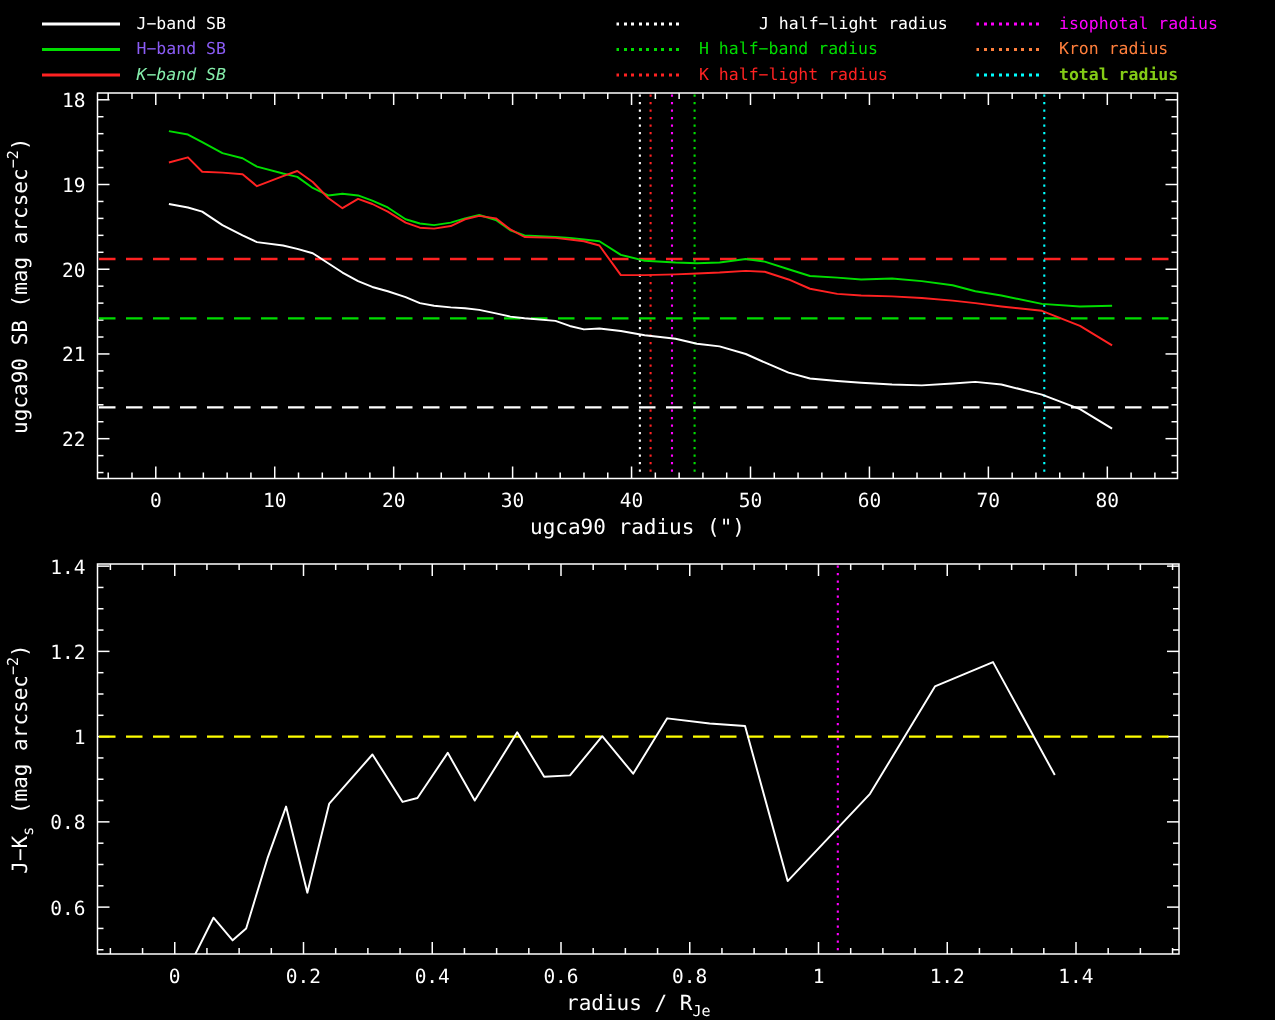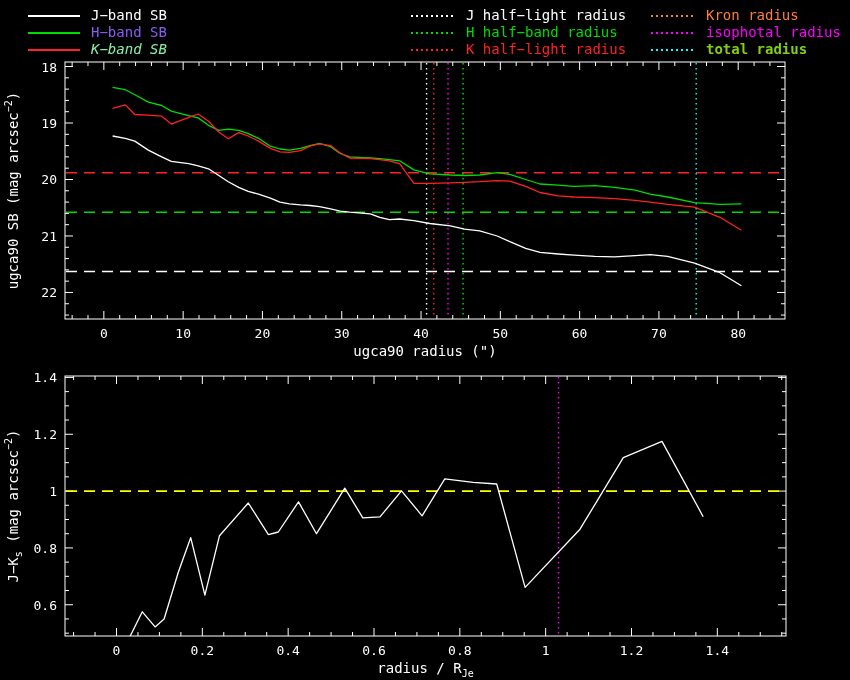--- a/index.html
+++ b/index.html
@@ -10,21 +10,21 @@
   .leg-col.c0{left:28px;}
   .leg-col.c1{left:228px;}
   .leg-col.c2{left:411px;}
   .leg-col.c3{left:651px;}
   .leg-item{height:17px;line-height:17px;white-space:nowrap;}
   .leg-sample{display:inline-block;height:2px;vertical-align:middle;margin-right:11px;}
   .c0 .leg-sample{width:52px;}
   .c1 .leg-sample{width:58px;}
   .c2 .leg-sample{width:44px;}
   .c3 .leg-sample{width:44px;}
-  .leg-label{font-size:14px;vertical-align:middle;}
+  .leg-label{font-size:11px;vertical-align:middle;}
   svg{position:absolute;left:0;top:0;}
   .tick{font:13px "DejaVu Sans Mono",monospace;fill:#fff;}
   .axt{font:14px "DejaVu Sans Mono",monospace;fill:#fff;}
 </style>
 </head>
 <body>
 
 <div class="stage">
 
   <div class="legend">
@@ -34,35 +34,35 @@
       </div>
       <div class="leg-item">
         <span class="leg-sample" style="background: rgb(0, 221, 0);"></span><span class="leg-label" style="color: #8b5cf6;">H−band SB</span>
       </div>
       <div class="leg-item">
         <span class="leg-sample" style="background: rgb(255, 34, 34);"></span><span class="leg-label" style="color: #86efac; font-style: italic;">K−band SB</span>
       </div>
     </div>
     <div class="leg-col c2">
       <div class="leg-item">
-        <span class="leg-sample" style="background: repeating-linear-gradient(90deg, rgb(255, 255, 255) 0px, rgb(255, 255, 255) 2px, transparent 2px, transparent 5px);"></span><span class="leg-label" style="color: rgb(255, 255, 255);">J half−light radius</span>
+        <span class="leg-sample" style="background: repeating-linear-gradient(90deg, rgb(255, 255, 255) 0px, rgb(255, 255, 255) 2px, transparent 2px, transparent 5px);"></span><span class="leg-label" style="color: rgb(255, 255, 255); margin-left: 40px;">J half−light radius</span>
       </div>
       <div class="leg-item">
         <span class="leg-sample" style="background: repeating-linear-gradient(90deg, rgb(0, 221, 0) 0px, rgb(0, 221, 0) 2px, transparent 2px, transparent 5px);"></span><span class="leg-label" style="color: rgb(0, 221, 0);">H half−band radius</span>
       </div>
       <div class="leg-item">
         <span class="leg-sample" style="background: repeating-linear-gradient(90deg, rgb(255, 34, 34) 0px, rgb(255, 34, 34) 2px, transparent 2px, transparent 5px);"></span><span class="leg-label" style="color: rgb(255, 34, 34); text-align: center;">K half−light radius</span>
       </div>
     </div>
     <div class="leg-col c3">
       <div class="leg-item">
+        <span class="leg-sample" style="background: repeating-linear-gradient(90deg, rgb(255, 0, 255) 0px, rgb(255, 0, 255) 2px, transparent 2px, transparent 5px);"></span><span class="leg-label" style="color: rgb(255, 0, 255);">isophotal radius</span>
+      </div>
+      <div class="leg-item">
         <span class="leg-sample" style="background: repeating-linear-gradient(90deg, rgb(255, 127, 60) 0px, rgb(255, 127, 60) 2px, transparent 2px, transparent 5px);"></span><span class="leg-label" style="color: rgb(255, 127, 60);">Kron radius</span>
-      </div>
-      <div class="leg-item">
-        <span class="leg-sample" style="background: repeating-linear-gradient(90deg, rgb(255, 0, 255) 0px, rgb(255, 0, 255) 2px, transparent 2px, transparent 5px);"></span><span class="leg-label" style="color: rgb(255, 0, 255);">isophotal radius</span>
       </div>
       <div class="leg-item">
         <span class="leg-sample" style="background: repeating-linear-gradient(90deg, rgb(0, 255, 255) 0px, rgb(0, 255, 255) 2px, transparent 2px, transparent 5px);"></span><span class="leg-label" style="color: #84cc16; font-weight: bold;">total radius</span>
       </div>
     </div>
   </div>
 
   <svg id="chart" width="850" height="680">
       <g>
         <defs>

